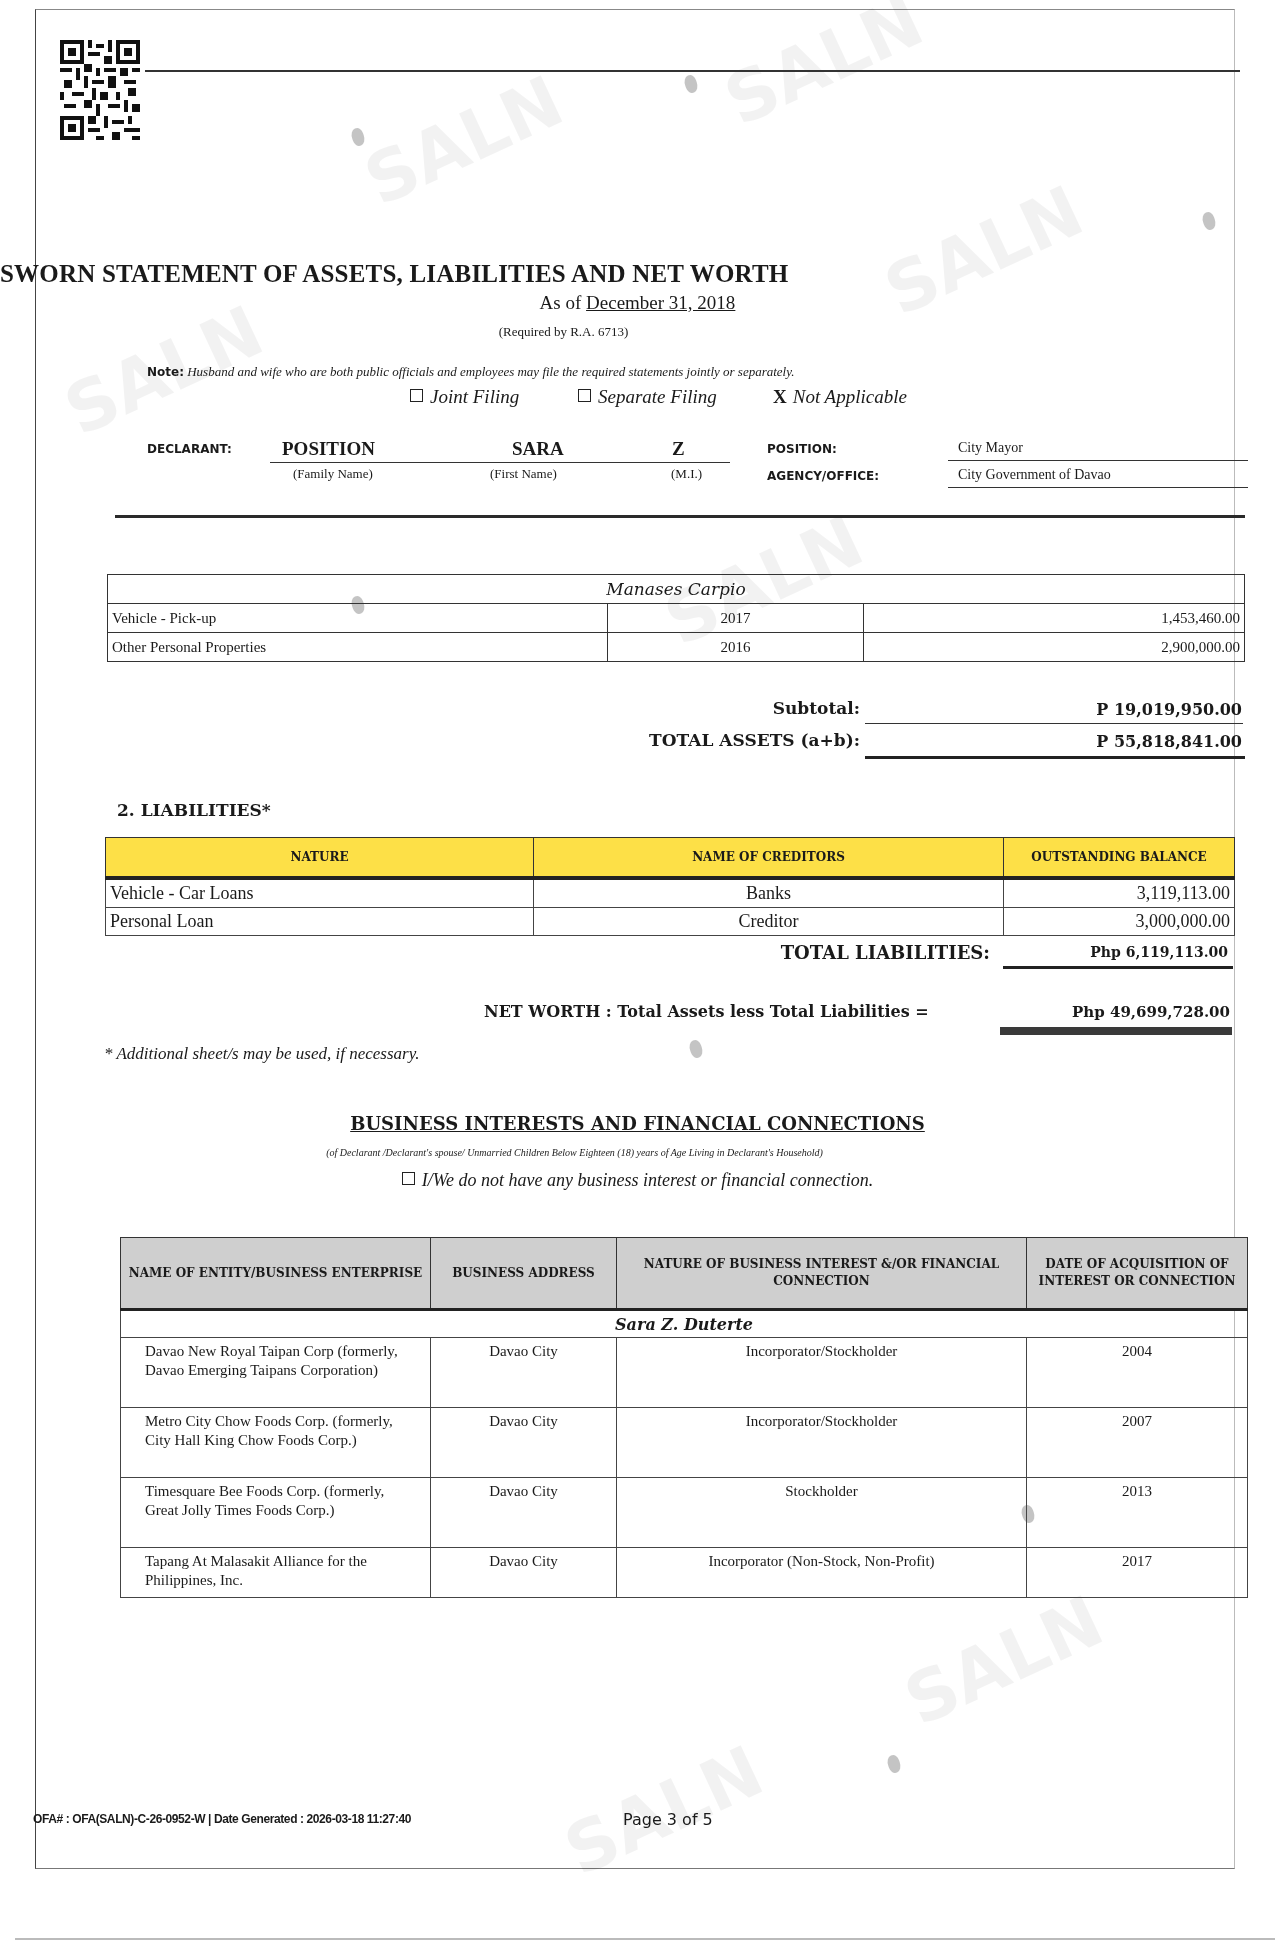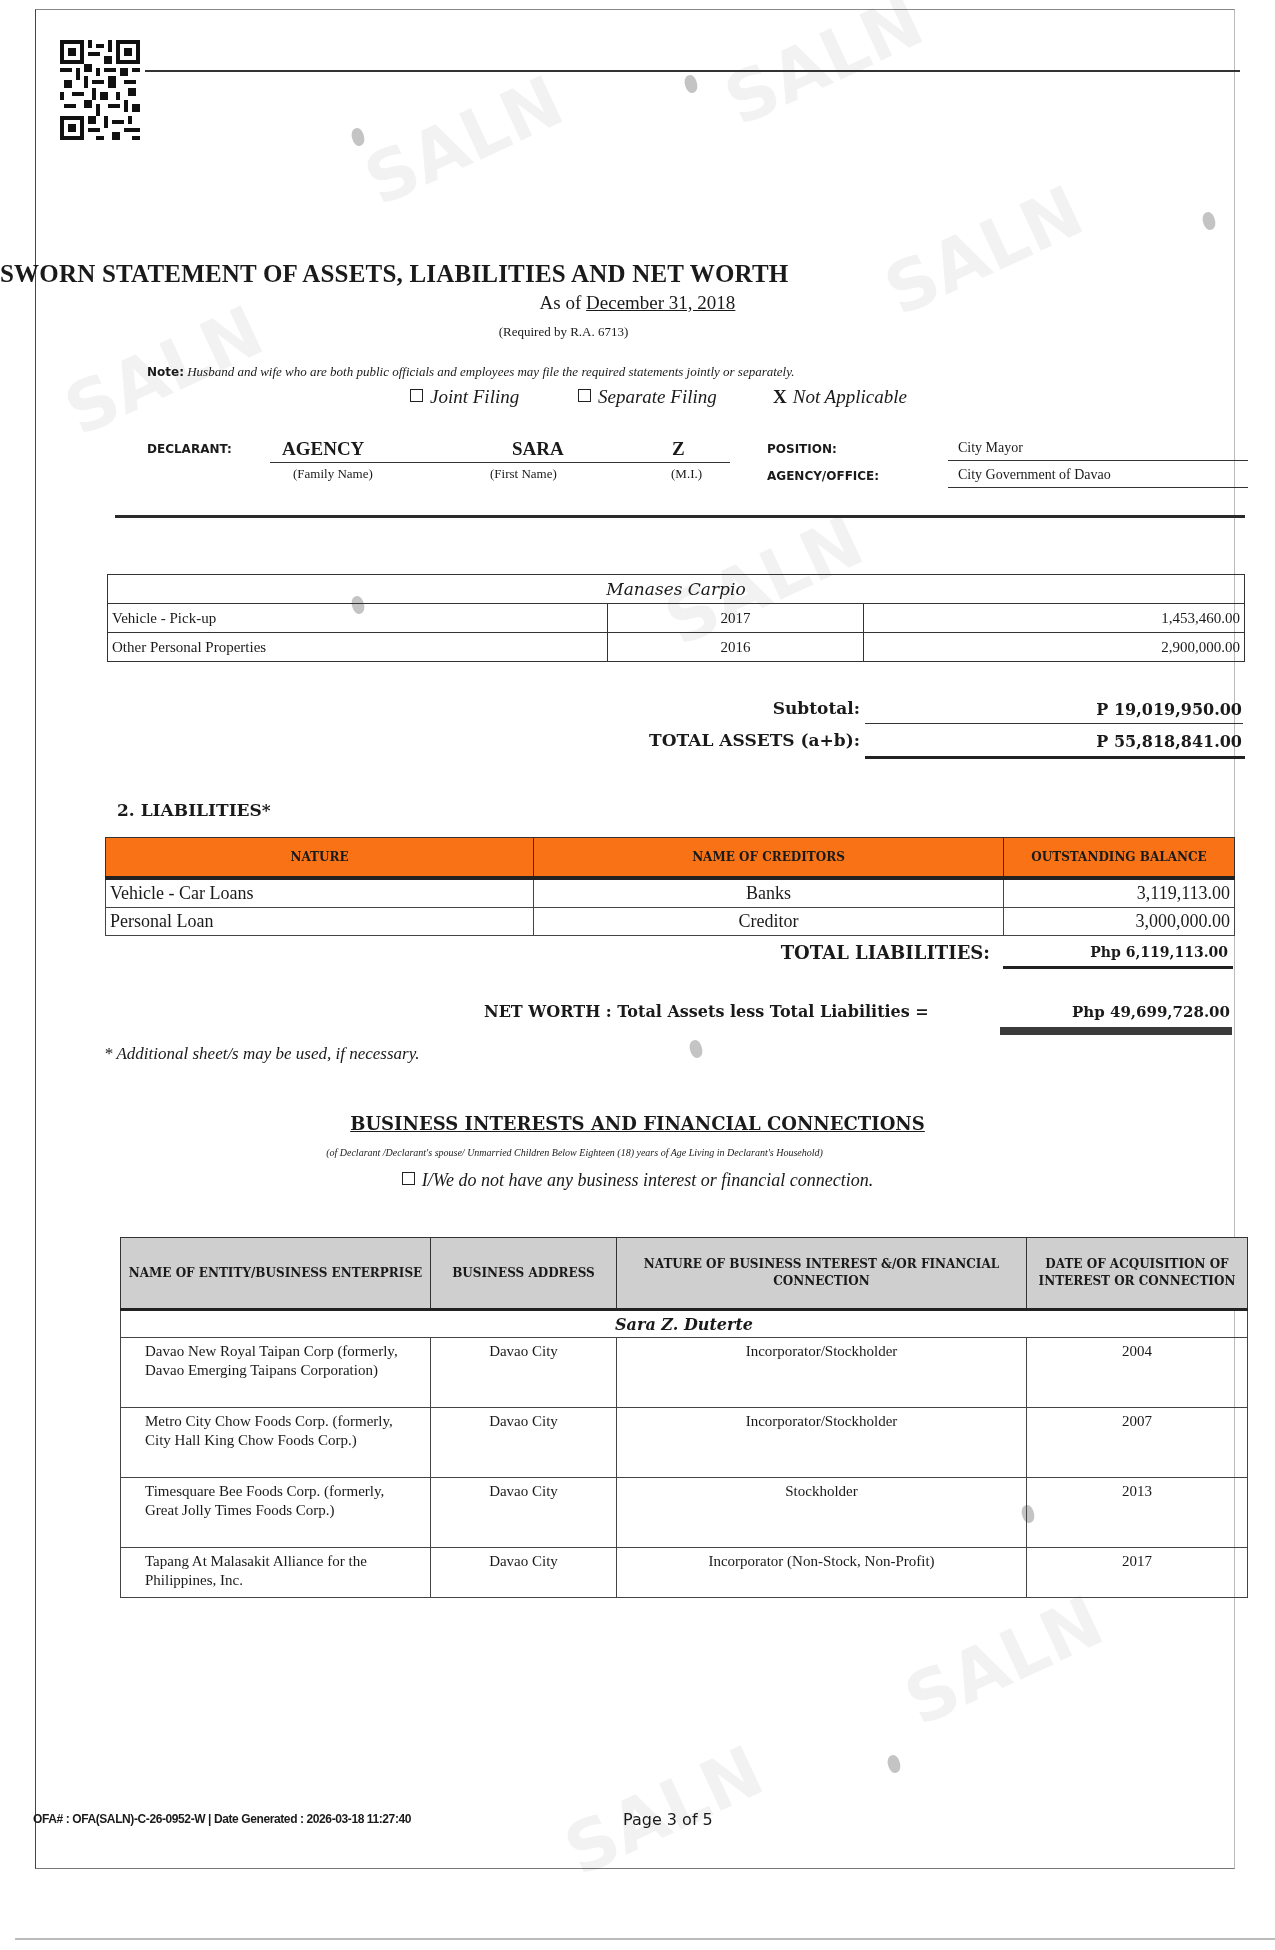--- a/index.html
+++ b/index.html
@@ -32,21 +32,21 @@
   .assets-tbl { left: 107px; top: 574px; width: 1138px; font-size: 15px; }
   .assets-tbl td { border: 1px solid #333; height: 28px; padding: 0 4px; }
   .assets-tbl .person-row td { font-weight: normal; font-style: italic; text-align: center; font-size: 17px; height: 28px; font-family: "DejaVu Serif", serif; }
   .assets-tbl td.c { text-align: center; }
   .assets-tbl td.r { text-align: right; }
   .sum-label { position: absolute; font-weight: bold; font-size: 17px; font-family: "DejaVu Serif", serif; text-align: right; }
   .sum-val { position: absolute; font-weight: bold; font-size: 16px; font-family: "DejaVu Serif", serif; text-align: right; }
 
   .sec-head { position: absolute; left: 117px; top: 800px; font-weight: bold; font-size: 17px; font-family: "DejaVu Serif", serif; }
   .liab-tbl { left: 105px; top: 837px; width: 1130px; font-size: 18px; }
-  .liab-tbl th { background: #f97316; border: 1px solid #333; border-bottom: 4px solid #222; height: 36px; font-family: "DejaVu Serif", serif; font-weight: bold; font-size: 12px; margin-top: 19px; }
+  .liab-tbl th { background: #fde047; border: 1px solid #333; border-bottom: 4px solid #222; height: 36px; font-family: "DejaVu Serif", serif; font-weight: bold; font-size: 12px; margin-top: 19px; }
   .liab-tbl td { border: 1px solid #444; height: 27px; padding: 0 4px; }
   .liab-tbl td.c { text-align: center; }
   .liab-tbl td.r { text-align: right; }
 
   .nw-label { position: absolute; left: 484px; top: 1002px; font-family: "DejaVu Serif", serif; font-weight: bold; font-size: 16px; white-space: nowrap; }
   .nw-val { position: absolute; left: 1000px; width: 230px; top: 1003px; text-align: right; font-weight: bold; font-size: 15px; font-family: "DejaVu Serif", serif; }
   .nw-bar { position: absolute; left: 1000px; top: 1027px; width: 232px; height: 8px; background: #3a3a3a; }
   .addl { position: absolute; left: 104px; top: 1044px; font-size: 17px; font-style: italic; }
 
   .biz-title { position: absolute; left: 0; width: 1275px; top: 1113px; text-align: center; font-weight: bold; font-size: 18px; font-family: "DejaVu Serif", serif; }
@@ -139,21 +139,21 @@
 <div class="title">SWORN STATEMENT OF ASSETS, LIABILITIES AND NET WORTH</div>
 <div class="asof"><span>As of</span> <u>December 31, 2018</u></div>
 <div class="required">(Required by R.A. 6713)</div>
 <div class="note"><b>Note:</b> <span>Husband and wife who are both public officials and employees may file the required statements jointly or separately.</span></div>
 
 <div class="filing" style="left:410px;"><span class="box"></span><span>Joint Filing</span></div>
 <div class="filing" style="left:578px;"><span class="box"></span><span>Separate Filing</span></div>
 <div class="filing" style="left:773px;"><span class="x-mark">X</span><span>Not Applicable</span></div>
 
 <div class="lbl-bold" style="left:147px;top:442px;">DECLARANT:</div>
-<div class="decl-val" style="left:282px;">AGENCY</div>
+<div class="decl-val" style="left:282px;">POSITION</div>
 <div class="decl-val" style="left:512px;">SARA</div>
 <div class="decl-val" style="left:672px;">Z</div>
 <div class="line" style="left:270px;top:462px;width:460px;"></div>
 <div class="decl-sub" style="left:293px;">(Family Name)</div>
 <div class="decl-sub" style="left:490px;">(First Name)</div>
 <div class="decl-sub" style="left:671px;">(M.I.)</div>
 <div class="lbl-bold" style="left:767px;top:442px;">POSITION:</div>
 <div class="plain" style="left:958px;top:440px;">City Mayor</div>
 <div class="line" style="left:948px;top:460px;width:300px;"></div>
 <div class="lbl-bold" style="left:767px;top:469px;">AGENCY/OFFICE:</div>

